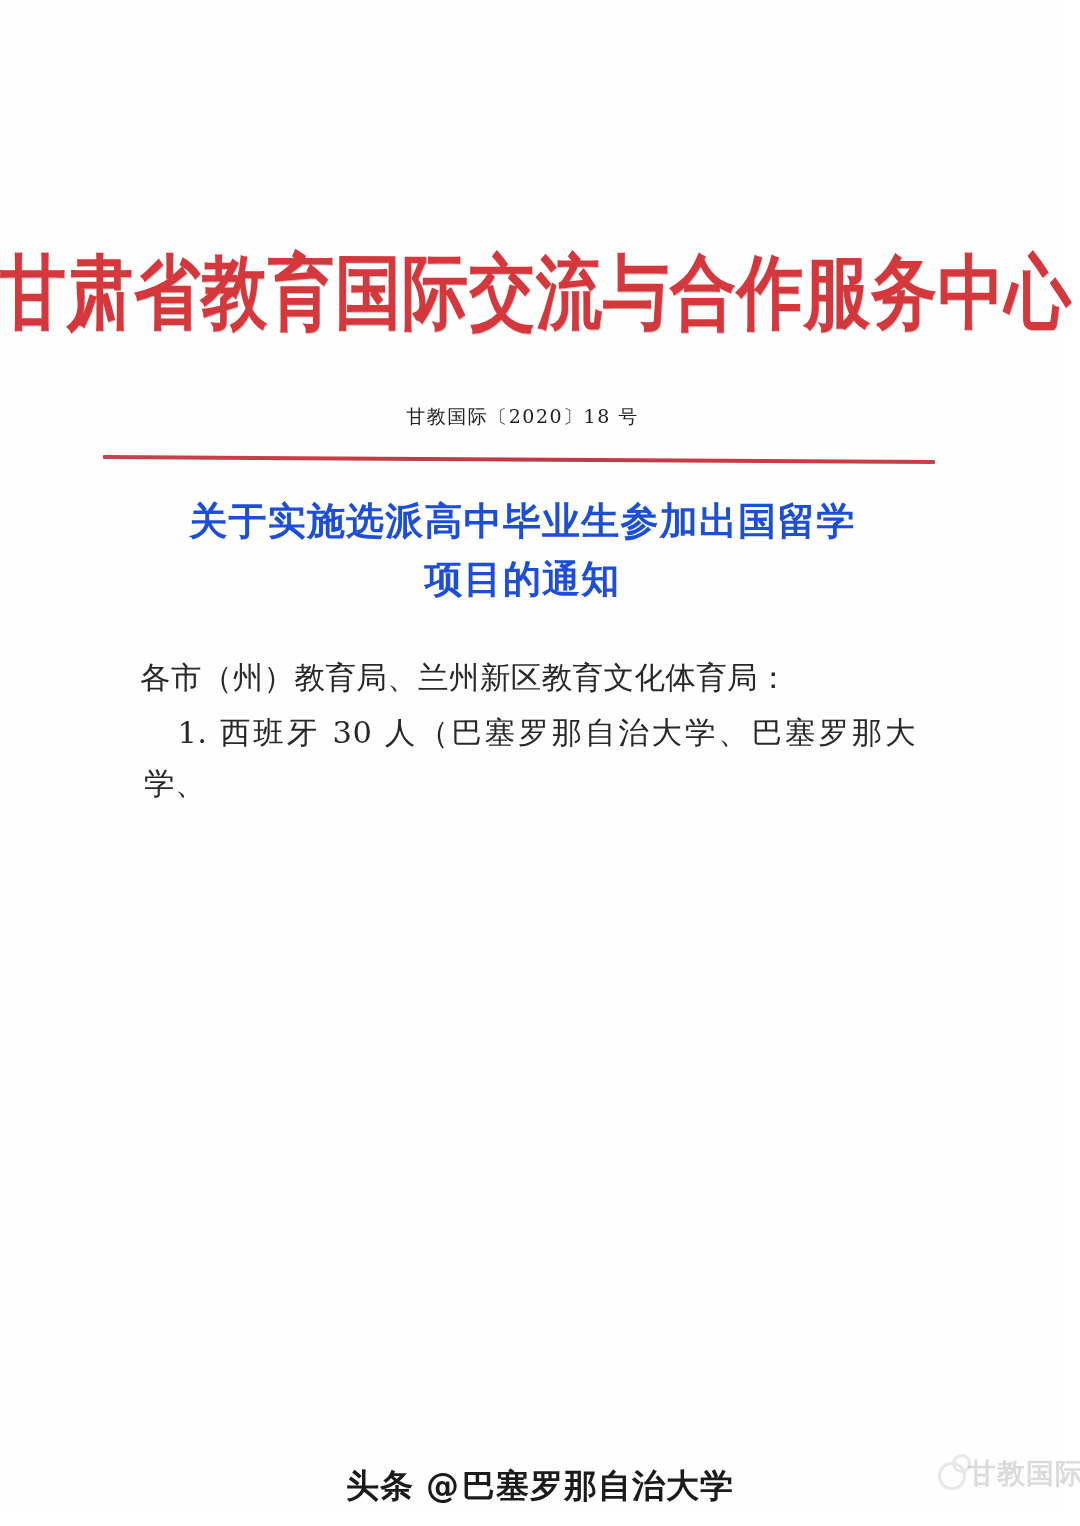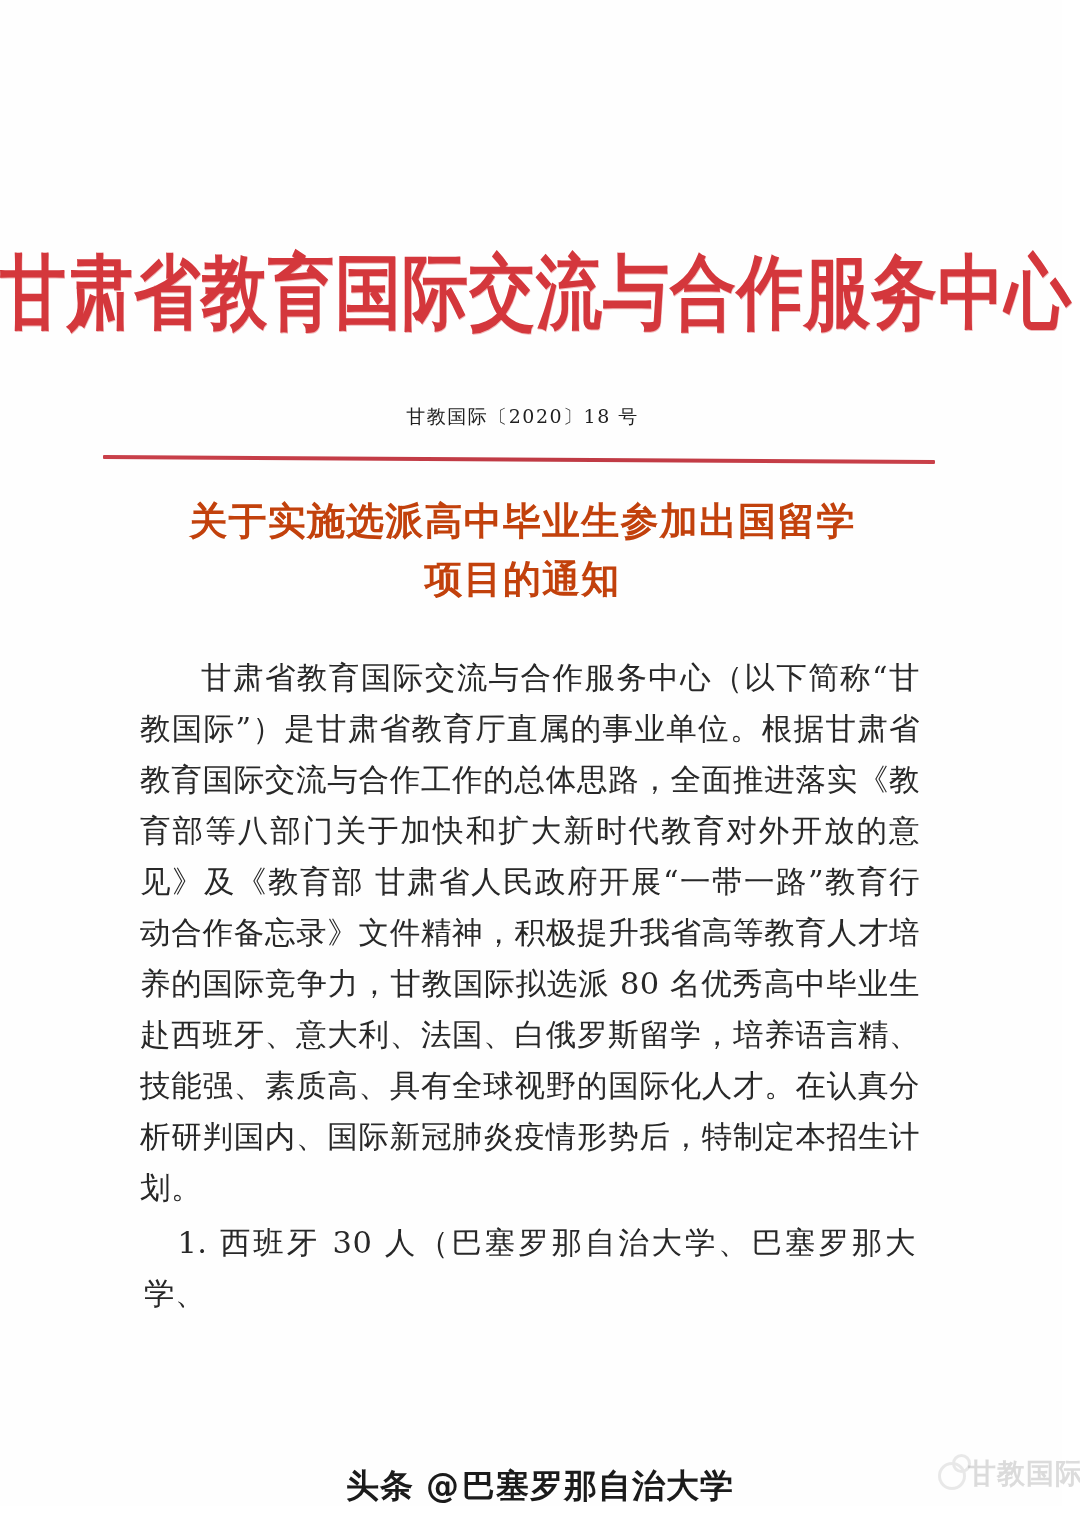--- a/index.html
+++ b/index.html
@@ -93,21 +93,21 @@
   .doc-title {
     position: absolute;
     left: 0;
     top: 492px;
     width: 1045px;
     text-align: center;
     font-weight: bold;
     font-size: 38px;
     line-height: 1.52;
     letter-spacing: 1.2px;
-    color: #c2410c;
+    color: #1d4ed8;
   }
   .doc-title .tline { display: block; }
 
   
   .body-block {
     position: absolute;
     left: 140px;
     top: 652px;
     width: 780px;
     font-size: 30.5px;
@@ -198,21 +198,21 @@
 <div class="doc-number">甘教国际〔2020〕18 号</div>
 
 <div class="red-rule"></div>
 
 <div class="doc-title">
   <span class="tline">关于实施选派高中毕业生参加出国留学</span>
   <span class="tline">项目的通知</span>
 </div>
 
 <div class="body-block">
-  <p class="para">甘肃省教育国际交流与合作服务中心（以下简称“甘教国际”）是甘肃省教育厅直属的事业单位。根据甘肃省教育国际交流与合作工作的总体思路，全面推进落实《教育部等八部门关于加快和扩大新时代教育对外开放的意见》及《教育部 甘肃省人民政府开展“一带一路”教育行动合作备忘录》文件精神，积极提升我省高等教育人才培养的国际竞争力，甘教国际拟选派 80 名优秀高中毕业生赴西班牙、意大利、法国、白俄罗斯留学，培养语言精、技能强、素质高、具有全球视野的国际化人才。在认真分析研判国内、国际新冠肺炎疫情形势后，特制定本招生计划。</p>
+  <p class="para no-indent">各市（州）教育局、兰州新区教育文化体育局：</p>
   <p class="list-item">1. 西班牙 30 人（巴塞罗那自治大学、巴塞罗那大学、</p>
 </div>
 
 <div class="wm-logo">
   <div class="c1"></div>
   <div class="c2"></div>
 </div>
 <div class="wm-text">甘教国际</div>
 
 <div class="channel-bar">

